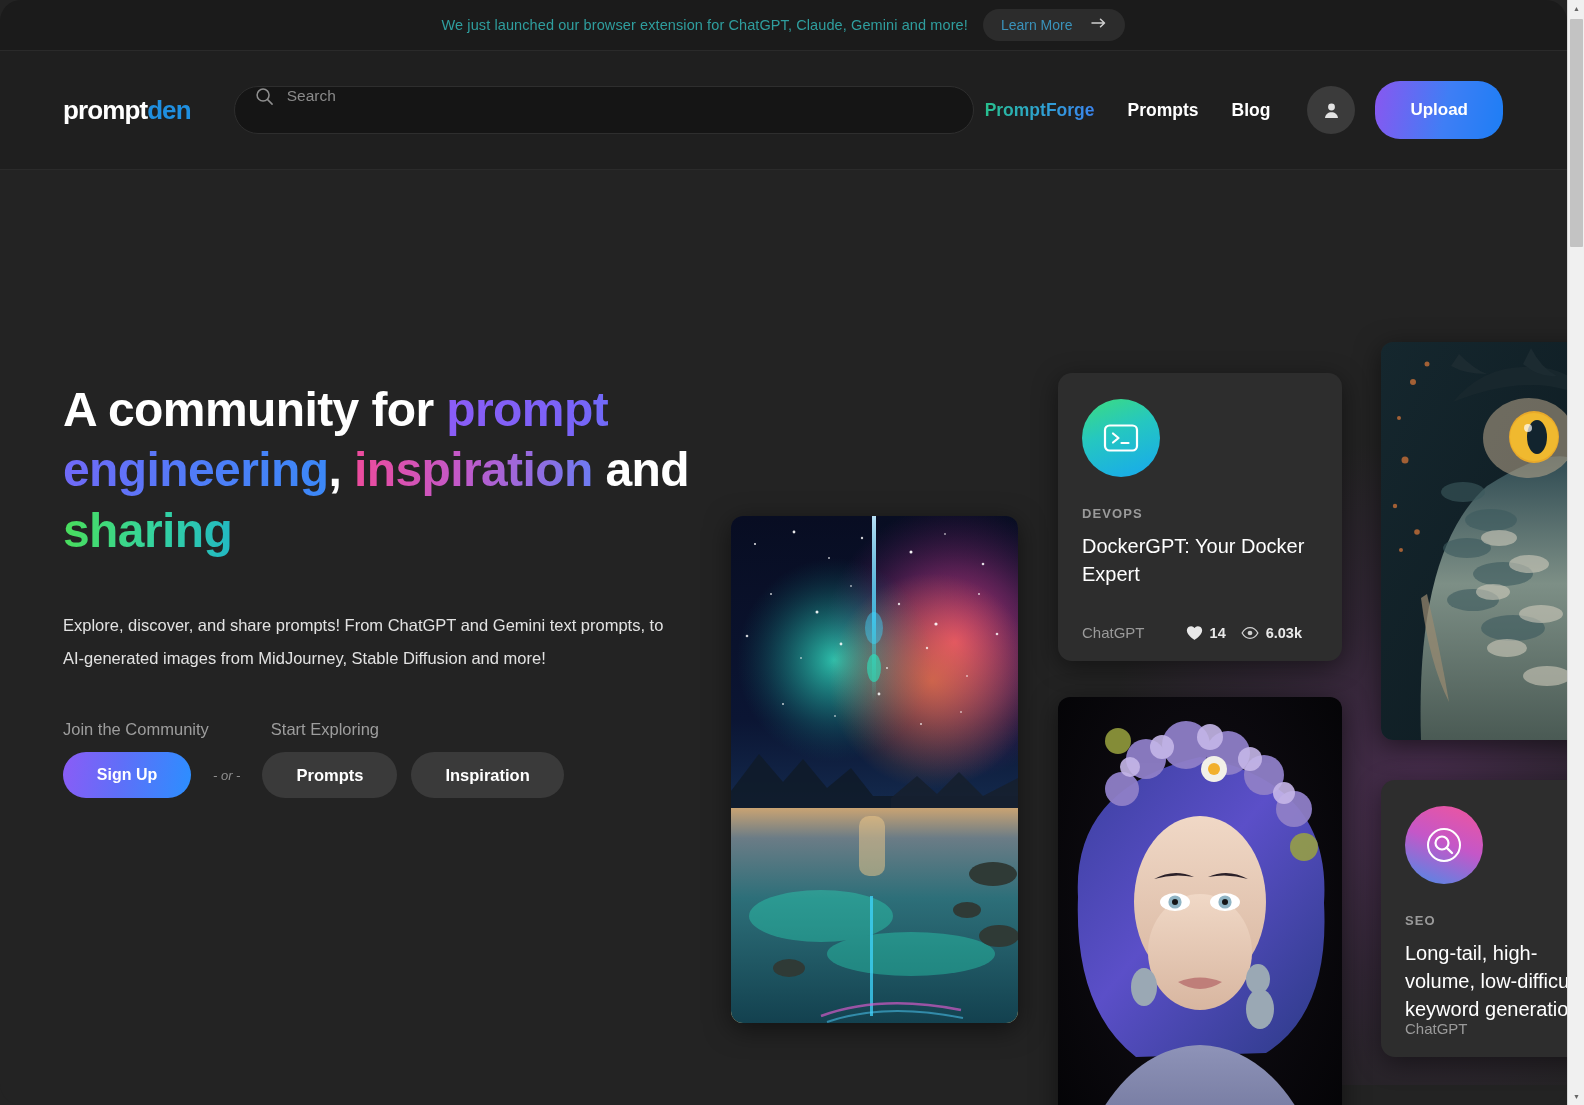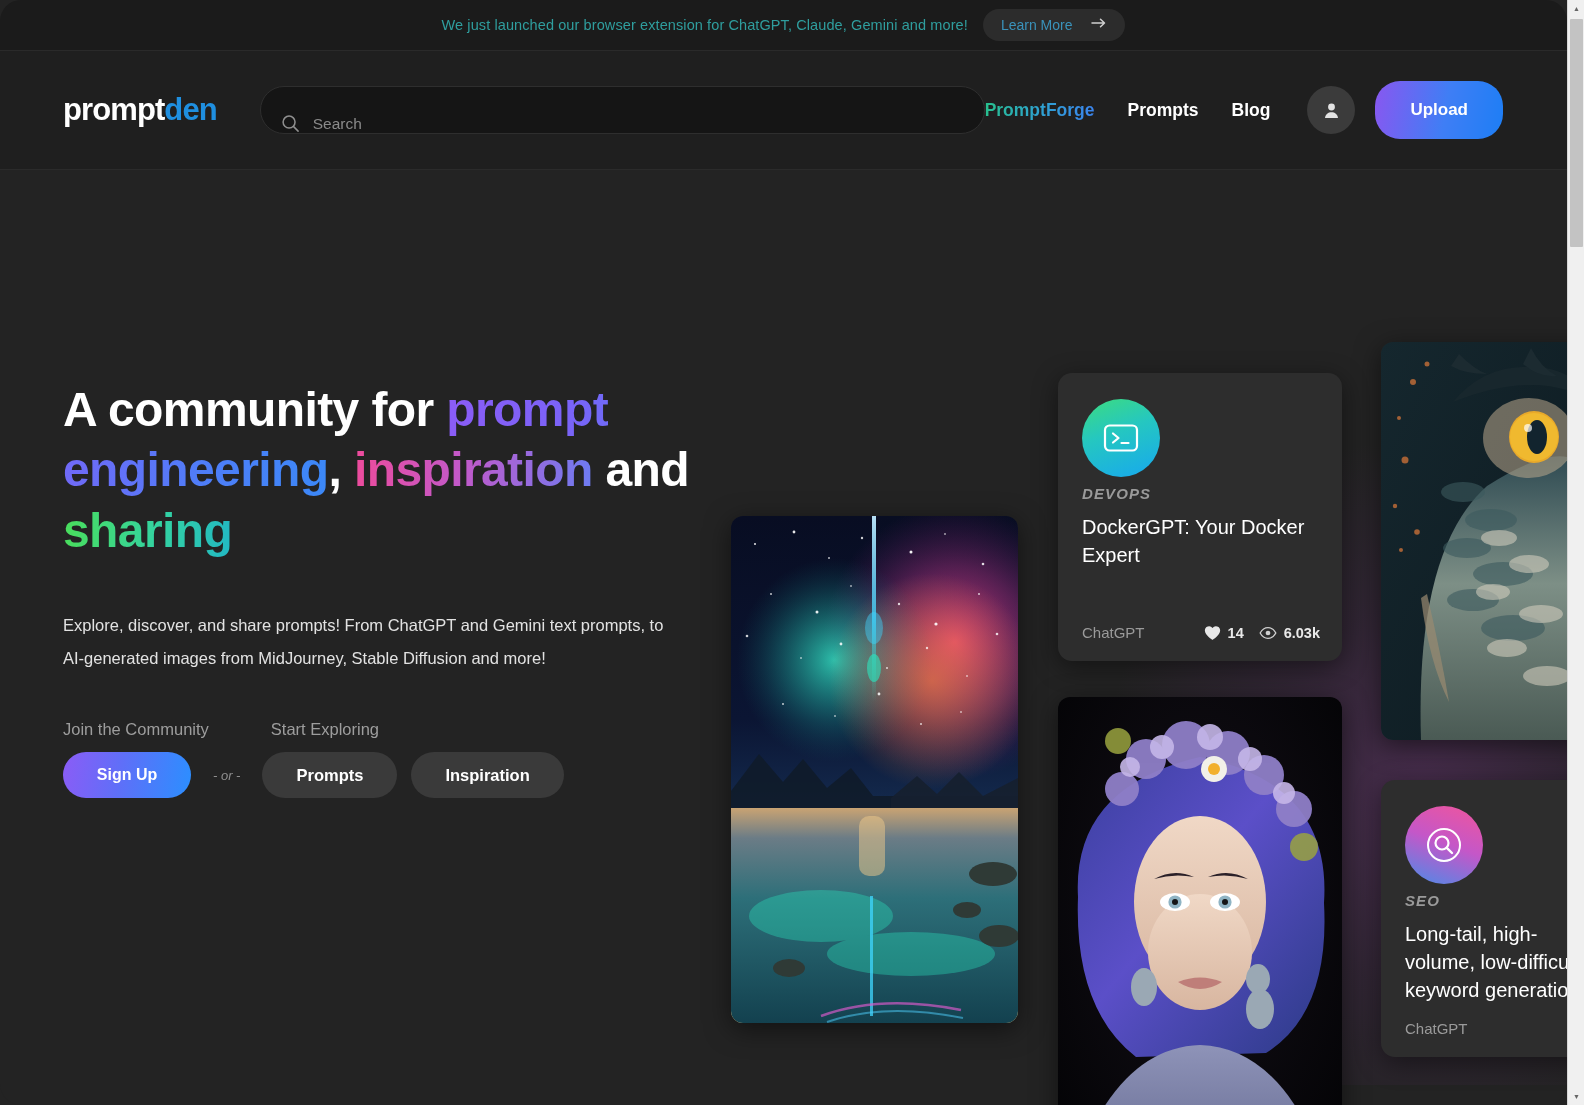--- a/index.html
+++ b/index.html
@@ -51,28 +51,28 @@
   .banner-btn-label { color:#3a92ba; font-size:14px; font-weight:500; }
   .arrow-ico { width:16px; height:12px; display:block; }
 
   
   .nav {
     height:119px; background:#1f1f1f;
     display:flex; align-items:center; padding:0 64px 0 63px;
     border-bottom:1px solid #2b2b2b;
     position:relative; z-index:25;
   }
-  .logo { font-size:31px; font-weight:800; letter-spacing:-.9px; white-space:nowrap; cursor:pointer; }
+  .logo { font-size:26px; font-weight:800; letter-spacing:-.9px; white-space:nowrap; cursor:pointer; }
   .logo .w { color:#ffffff; }
   .logo .b { color:#1f8fe0; }
 
   .searchbox {
     margin-left:43px; width:740px; height:48px;
     background:#151515; border:1px solid #2e2e2e; border-radius:24px;
-    display:flex; align-items:flex-end; padding:0 20px; gap:13px;
+    display:flex; align-items:flex-start; padding:0 20px; gap:13px;
     cursor:text;
   }
   .search-ico { width:19px; height:19px; flex:none; }
   .search-input {
     flex:1; background:transparent; border:none; outline:none;
     color:#d8d8d8; font-size:15.5px; font-family:inherit;
   }
   .search-input::placeholder { color:#8a8a8a; }
 
   .nav-right { margin-left:auto; display:flex; align-items:center; gap:0; }
@@ -160,29 +160,29 @@
   .card-seo { left:1381px; top:610px; width:250px; height:277px; border-radius:14px 0 0 14px; }
 
   .card-icon {
     width:78px; height:78px; border-radius:50%;
     display:flex; align-items:center; justify-content:center;
   }
   .ic-term { background:linear-gradient(160deg,#3ddc7f 0%,#25c7c0 42%,#17a8ef 100%); }
   .ic-seo  { background:linear-gradient(200deg,#f0559c 0%,#c457c8 48%,#4a8ce8 100%); }
 
   .card-cat {
-    margin-top:8px; color:#9a9a9a; font-size:15px;
-    font-weight:700; letter-spacing:1.1px;font-style:italic;
+    margin-top:29px; color:#9a9a9a; font-size:13px;
+    font-weight:700; letter-spacing:1.1px;
   }
   .card-title {
     margin-top:11px; color:#fff; font-size:20px;
     font-weight:500; line-height:1.4;
   }
   .card-foot {
-    position:absolute; left:24px; right:22px; bottom:20px;
+    position:absolute; left:24px; right:40px; bottom:20px;
     display:flex; align-items:center;
   }
   .card-model { color:#9a9a9a; font-size:15px; }
   .card-stats { margin-left:auto; display:flex; align-items:center; gap:15px; }
   .stat { display:flex; align-items:center; gap:7px; color:#e9e9e9; font-size:14.5px; font-weight:700; }
   .stat svg { display:block; }
 
   
   .art { position:absolute; inset:0; }
 </style>

